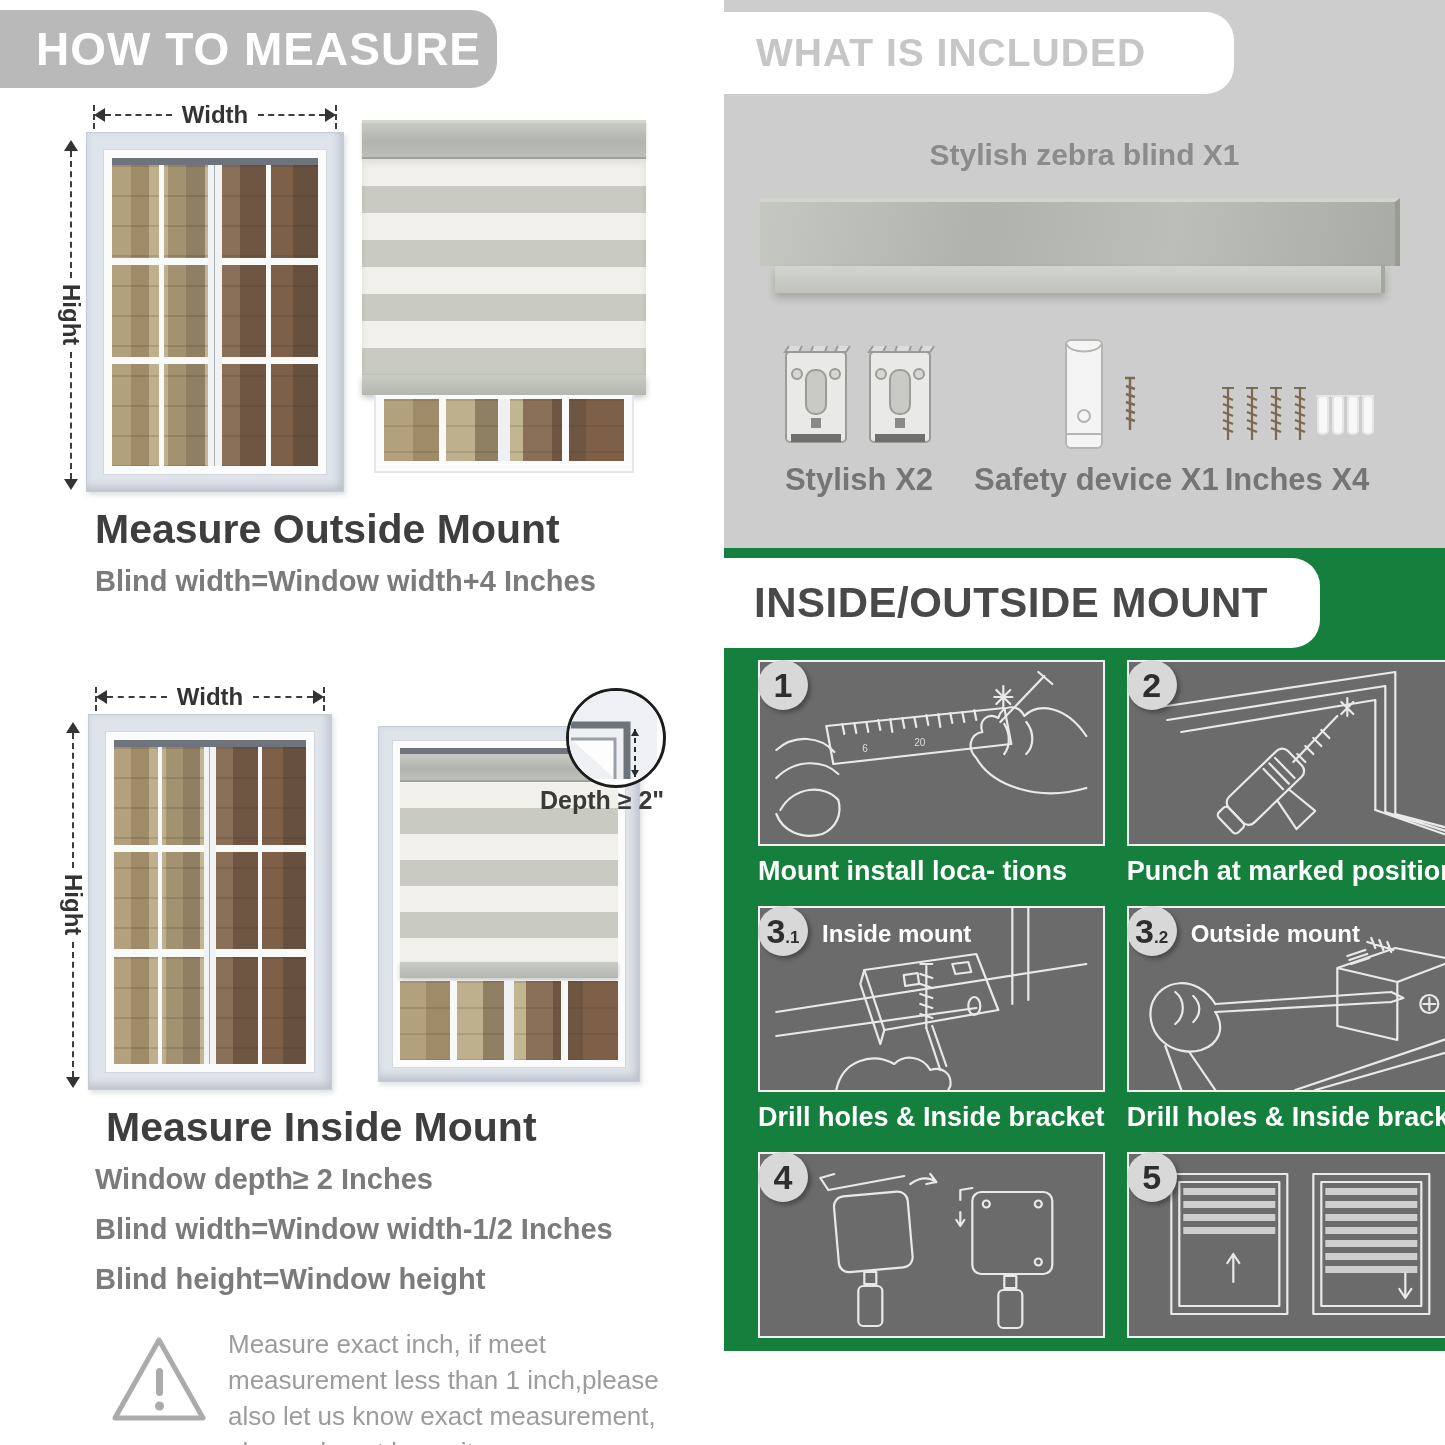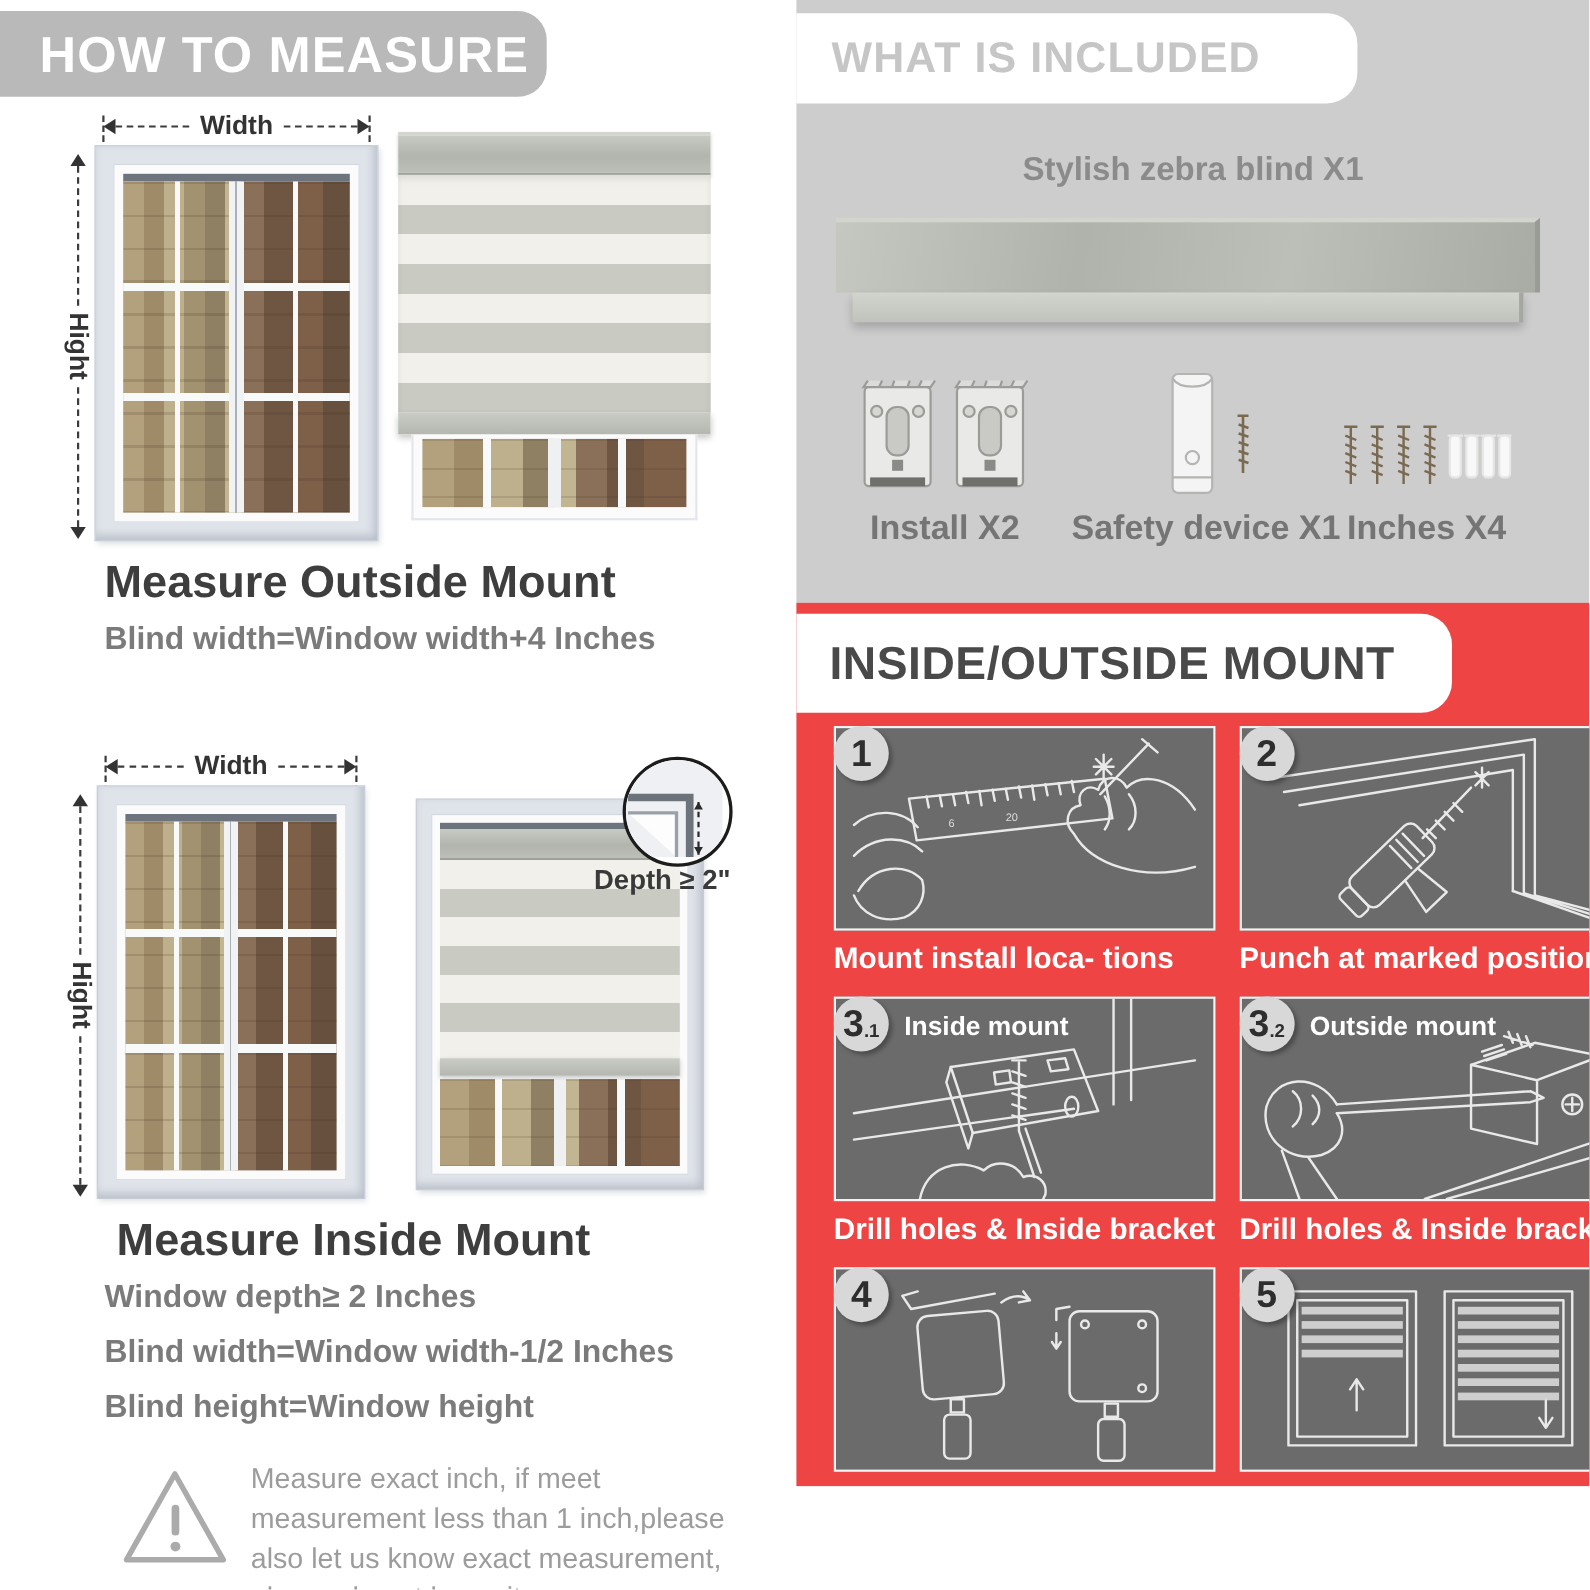--- a/index.html
+++ b/index.html
@@ -88,21 +88,21 @@
     color:#c6c6c6;font-size:39px;font-weight:bold;letter-spacing:1px;white-space:nowrap;}
   .product-title{position:absolute;left:0;top:138px;width:100%;text-align:center;
     font-size:30px;font-weight:bold;color:#8b8b8b;}
   .rail-product{position:absolute;left:36px;top:198px;width:640px;}
   .rp-main{height:68px;background:linear-gradient(100deg,#c5c8c1,#b0b3ac 35%,#bcbfb8 65%,#a9aca5);
     border-top:4px solid #d2d5ce;border-right:5px solid #999c95;box-sizing:border-box;}
   .rp-lip{margin:0 15px;height:27px;background:linear-gradient(180deg,#d2d5ce,#c0c3bc);
     border-right:4px solid #a5a8a1;box-sizing:border-box;box-shadow:0 5px 9px rgba(0,0,0,.2);}
   .item-label{position:absolute;top:462px;font-size:31px;font-weight:bold;color:#757575;text-align:center;white-space:nowrap;}
 
-  .panel-mount{position:absolute;left:724px;top:548px;width:721px;height:803px;background:#ef4444;}
+  .panel-mount{position:absolute;left:724px;top:548px;width:721px;height:803px;background:#15803d;}
   .banner-mount{position:absolute;left:0;top:10px;width:596px;height:90px;background:#fff;
     border-radius:0 28px 28px 0;display:flex;align-items:center;padding-left:30px;box-sizing:border-box;
     color:#494949;font-size:42px;font-weight:bold;letter-spacing:.5px;white-space:nowrap;}
   .steps{position:absolute;left:34px;top:112px;width:654px;display:grid;
     grid-template-columns:1fr 1fr;column-gap:22px;}
   .step-panel{position:relative;height:182px;border:2px solid #f2f2f2;background:#6b6b6b;}
   .badge{position:absolute;top:-2px;left:-2px;width:50px;height:50px;border-radius:50%;background:#d8d8d8;
     color:#2e2e2e;display:flex;align-items:center;justify-content:center;font-weight:bold;
     box-shadow:3px 3px 4px rgba(0,0,0,.3);z-index:2;}
   .badge .num{font-size:34px;line-height:34px;}
@@ -296,21 +296,21 @@
           <path d="M100,12 h14"></path>
           <rect x="102" y="12" width="10" height="38" rx="4"></rect>
         </g>
       <g transform="translate(45,0)">
           <path d="M100,12 h14"></path>
           <rect x="102" y="12" width="10" height="38" rx="4"></rect>
         </g>
     </g>
   </svg>
 
-  <div class="item-label" style="left:40px;width:190px;">Install X2</div>
+  <div class="item-label" style="left:40px;width:190px;">Stylish X2</div>
   <div class="item-label" style="left:250px;width:235px;">Safety device X1</div>
   <div class="item-label" style="left:478px;width:190px;">Inches X4</div>
 </div>
 
 <div class="panel-mount">
   <div class="banner-mount">INSIDE/OUTSIDE MOUNT</div>
 
   <div class="steps">
 
     <div class="step">

